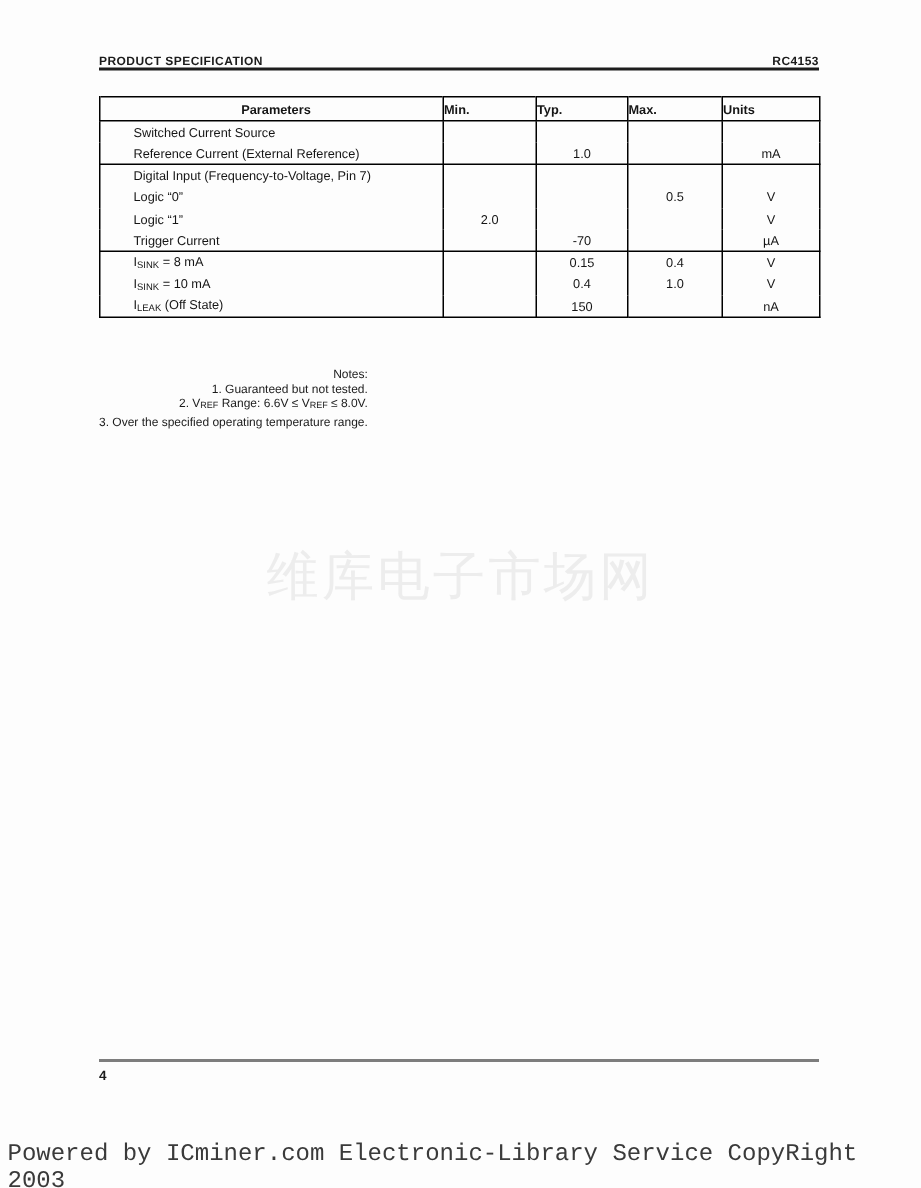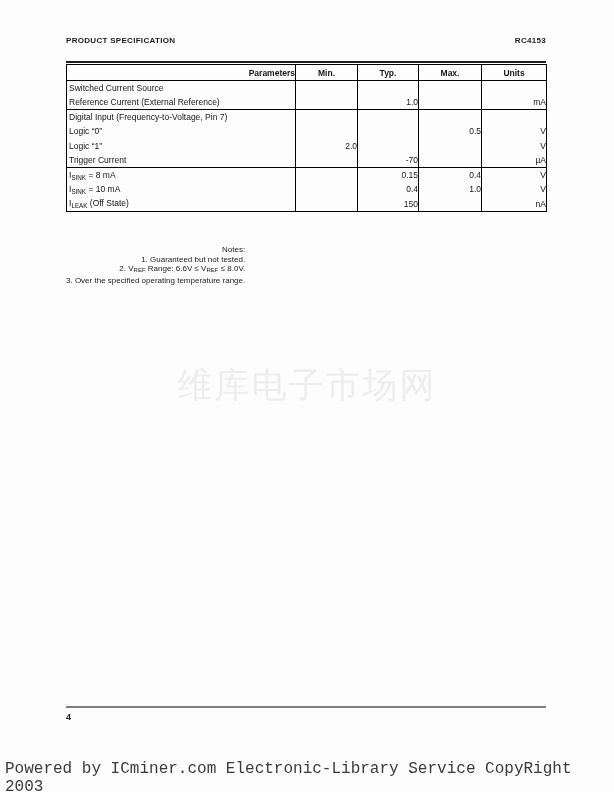--- a/index.html
+++ b/index.html
@@ -12,21 +12,21 @@
     overflow: hidden;
   }
 
   
   .doc-header {
     position: absolute;
     left: 66px; top: 36px; width: 480px;
     display: flex; justify-content: space-between; align-items: flex-end;
     font-size: 8px; font-weight: bold; letter-spacing: 0.3px;
     border-bottom: 2px solid #1d1d1d;
-    padding-bottom: 16px;
+    padding-bottom: 0;
   }
 
   
   .spec-table {
     position: absolute;
     left: 66px; top: 64px; width: 480px;
     border-collapse: collapse;
     table-layout: fixed;
     font-size: 8.5px;
     color: #151515;
@@ -37,25 +37,25 @@
     vertical-align: middle;
     border-left: 1px solid #000;
     border-right: 1px solid #000;
     white-space: nowrap;
     overflow: hidden;
   }
   .spec-table thead th {
     height: 16px;
     border-bottom: 1px solid #000;
     font-weight: bold;
-    text-align: center;
-  }
-  .spec-table thead th.param-h { text-align: right; padding-left: 6px; }
-  .spec-table td { height: 14.5px; text-align: right; }
-  .spec-table td.param { text-align: left; padding-left: 2px; margin-top: 28px; }
+    text-align: left;
+  }
+  .spec-table thead th.param-h { text-align: center; padding-left: 6px; }
+  .spec-table td { height: 14.5px; text-align: center; }
+  .spec-table td.param { text-align: left; padding-left: 22px; margin-top: 28px; }
   .spec-table tr.group-end td { border-bottom: 1px solid #000; }
   .sub { font-size: 6.3px; vertical-align: -1.5px; letter-spacing: 0; }
 
   
   .notes {
     position: absolute;
     left: 66px; top: 245px;
     font-size: 8px; line-height: 9.6px;
     color: #1b1b1b;
     text-align: right;

